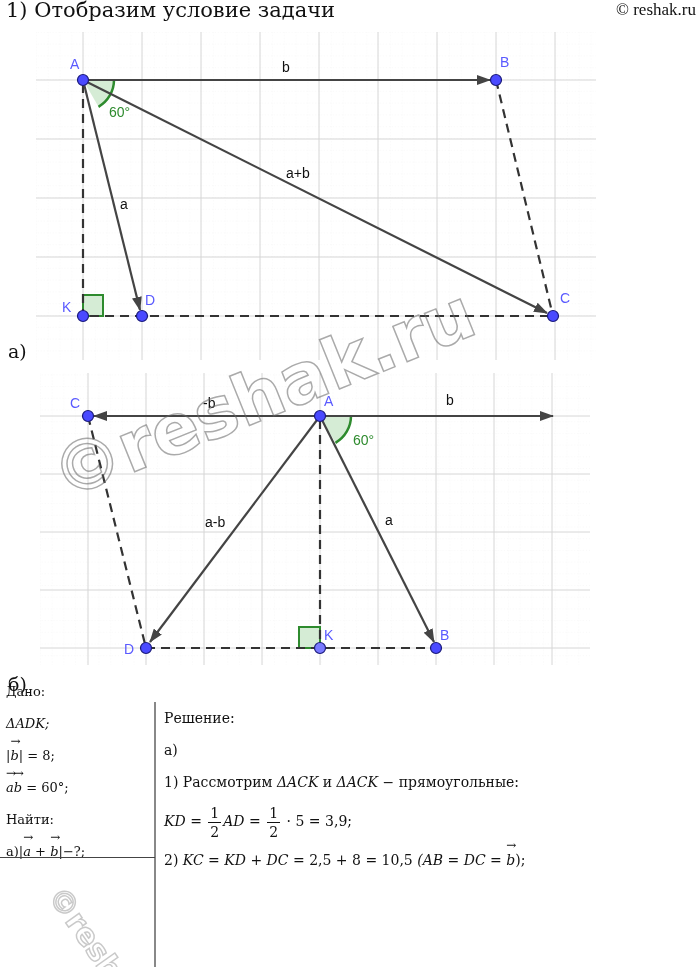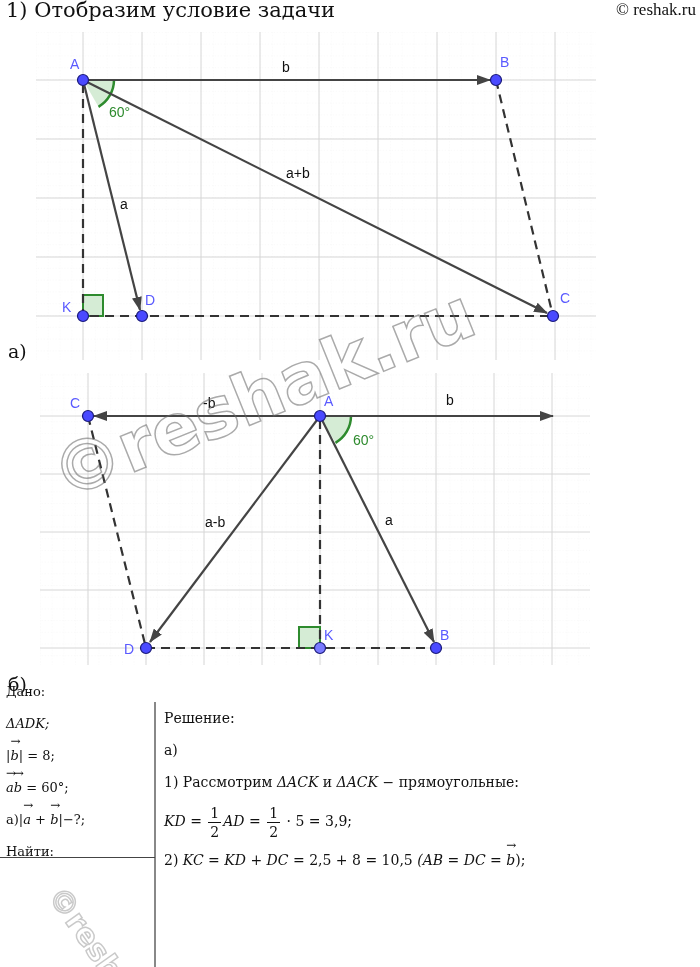--- a/index.html
+++ b/index.html
@@ -167,22 +167,22 @@
 </div>
 <div class="part-label" style="top:673px;">б)</div>
 
 <div class="watermark wm1">©reshak.ru</div>
 
 <div class="given">
   <div class="row">Дано:</div>
   <div class="row it">ΔADK;</div>
   <div class="row">|<span class="vec it">b</span>| <span>= 8;</span></div>
   <div class="row"><span class="it" style="text-decoration:overline;"><span class="vec">a</span><span class="vec">b</span></span> <span>= 60°;</span></div>
+  <div class="row">Найти:</div>
   <div class="row"><span>а)</span>|<span class="vec it">a</span> + <span class="vec it">b</span>|<span>−?;</span></div>
-  <div class="row">Найти:</div>
 </div>
 <div class="divider-v"></div>
 <div class="divider-h"></div>
 
 <div class="solution">
   <div class="row">Решение:</div>
   <div class="row">а)</div>
   <div class="row"><span>1) Рассмотрим </span><span class="it">ΔACK</span><span> и </span><span class="it">ΔACK</span><span> − прямоугольные:</span></div>
   <div class="row" style="line-height:46px;"><span class="it">KD</span><span> = </span><span class="frac"><span class="num">1</span><span>2</span></span><span class="it">AD</span><span> = </span><span class="frac"><span class="num">1</span><span>2</span></span><span> · 5 = 3,9;</span></div>
   <div class="row"><span>2) </span><span class="it">KC = KD + DC</span><span> = 2,5 + 8 = 10,5 </span><span class="it">(AB = DC = </span><span class="vec it">b</span><span>);</span></div>

